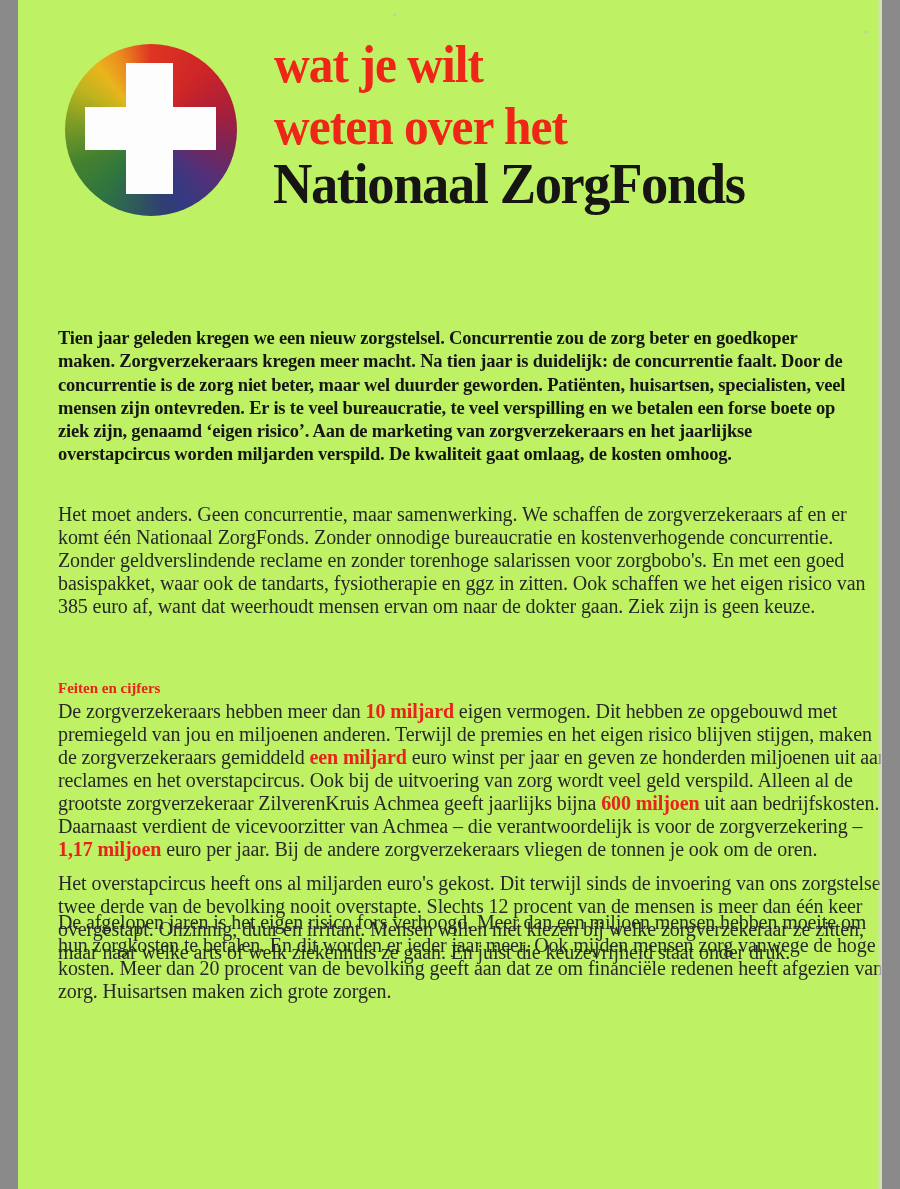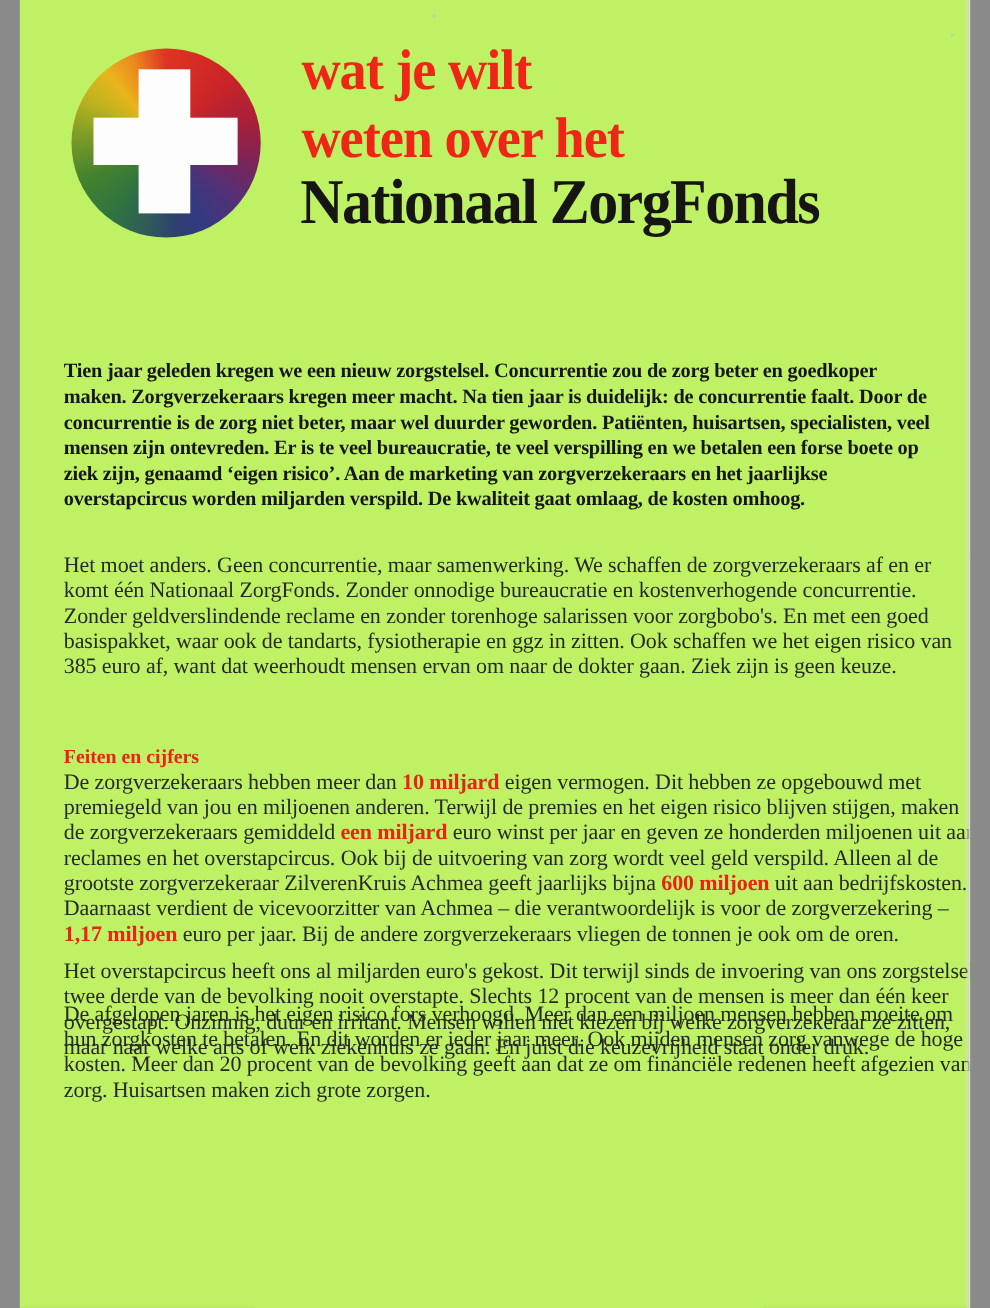--- a/index.html
+++ b/index.html
@@ -73,21 +73,21 @@
   .bodytext{
     position:absolute;left:40px;width:833px;
     font-size:20px;line-height:23px;
     color:#282828;
     letter-spacing:-0.1px;
   }
   .p-anders{top:503px;}
   .p-nederland{top:620px;}
   .facts-heading{
     position:absolute;left:40px;top:678px;
-    font-size:18px;font-weight:bold;line-height:20px;
+    font-size:15px;font-weight:bold;line-height:20px;
     color:#e8231a;
   }
   .p-facts1{top:700px;}
   .p-facts2{top:872px;}
   .p-facts3{top:911px;}
   .p-facts4{top:1027px;}
   .hl{color:#e8231a;font-weight:bold;text-align:right;}
 </style>
 </head>
 <body>

